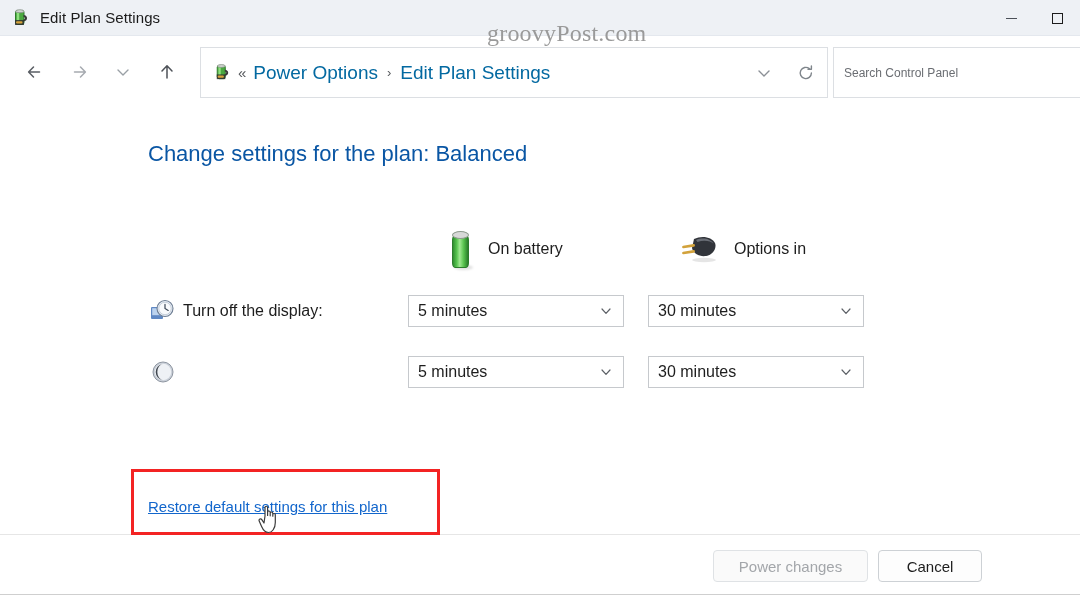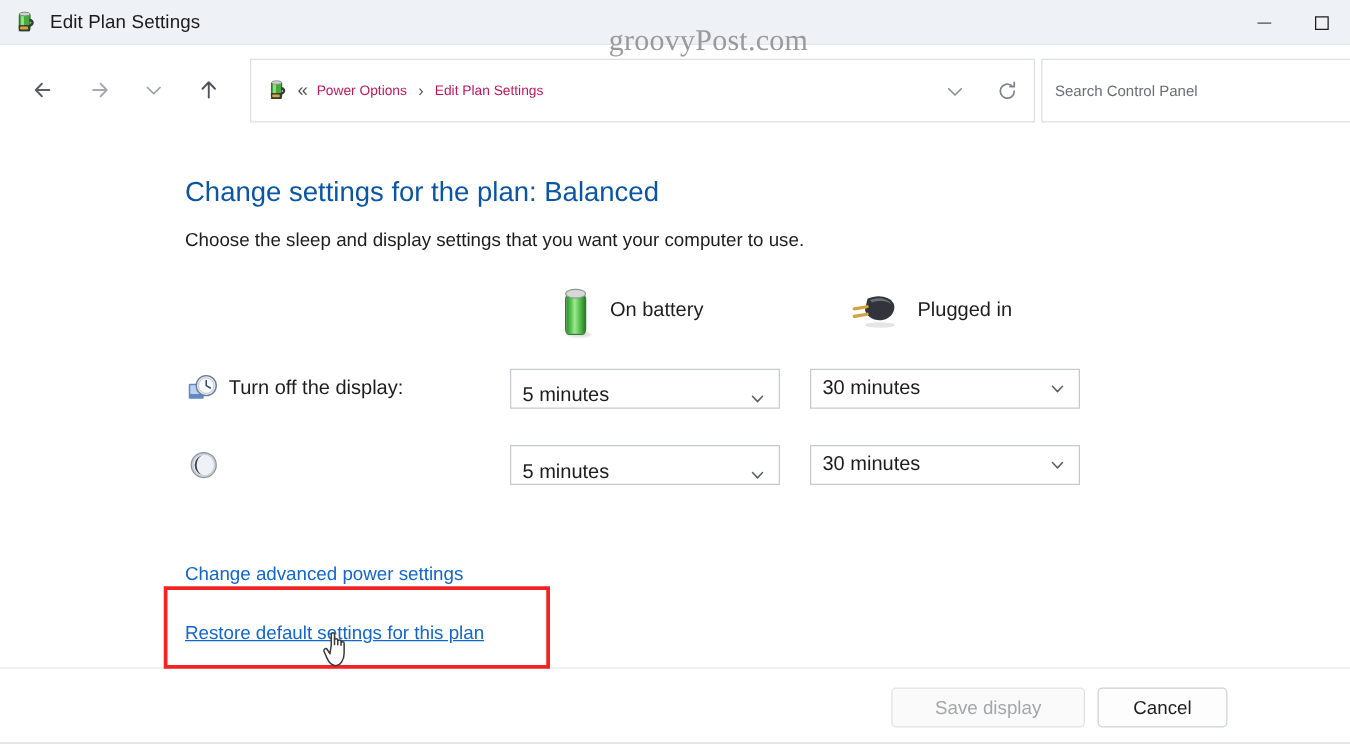--- a/index.html
+++ b/index.html
@@ -108,22 +108,22 @@
     margin-left: 11px;
     position: relative;
     flex: none;
   }
   .addr-sep {
     font-size: 15px;
     color: #55585c;
     margin: 0 7px;
   }
   .addr-crumb {
-    font-size: 11px;
-    color: #be185d;
+    font-size: 19px;
+    color: #0369a1;
     white-space: nowrap;
   }
   .addr-chevron-sep {
     font-size: 13px;
     color: #55585c;
     margin: 0 9px;
   }
   .addr-right {
     margin-left: auto;
     display: flex;
@@ -272,21 +272,21 @@
   .combo {
     position: absolute;
     height: 32px;
     border: 1px solid #c6c9cd;
     background: #ffffff;
     box-sizing: border-box;
     display: flex;
     align-items: center;
     justify-content: space-between;
   }
-  .combo.c1 { left: 408px; width: 216px; align-items: flex-end; }
+  .combo.c1 { left: 408px; width: 216px; }
   .combo.c2 { left: 648px; width: 216px; }
   .combo-val {
     font-size: 16px;
     color: #1d1d1d;
     margin-left: 9px;
     white-space: nowrap;
   }
   .combo-arrow {
     margin-right: 10px;
     display: flex;
@@ -447,42 +447,41 @@
   </div>
 </div>
 
 <div class="searchbox">
   <input type="text" placeholder="Search Control Panel" style="">
 </div>
 
 <div class="content">
 
   <div class="page-heading">Change settings for the plan: Balanced</div>
-  <div class="page-sub">Choose the sleep and display settings that you want your computer to use.</div>
 
   <div class="col-headers">
     <div class="col-head battery">
       <div class="battery-ico">
         <div class="battery-shadow"></div>
         <div class="battery-body"></div>
         <div class="battery-top"></div>
       </div>
       <span class="col-head-label">On battery</span>
     </div>
     <div class="col-head plugged">
       <div class="plug-ico">
         <svg width="42" height="36" viewBox="0 0 42 36">
           <path d="M16 8 C24 4 34 6 37 12 C39 17 35 24 28 25 C21 26 15 22 14 17 Z" fill="#31343a"></path>
           <path d="M18 9 C25 6 33 8 35.5 12.8 C33 10 26 8.6 19.5 11 Z" fill="#6a6e76"></path>
           <rect x="4" y="14" width="13" height="2.6" rx="1.3" fill="#d2a23b" transform="rotate(-9 10 15)"></rect>
           <rect x="4" y="20" width="13" height="2.6" rx="1.3" fill="#d2a23b" transform="rotate(-9 10 21)"></rect>
           <ellipse cx="26" cy="29" rx="12" ry="2.2" fill="rgba(0,0,0,0.10)"></ellipse>
         </svg>
       </div>
-      <span class="col-head-label">Plugged in</span>
+      <span class="col-head-label">Options in</span>
     </div>
   </div>
 
   <div class="row r1">
     <div class="row-icon">
       <svg width="26" height="26" viewBox="0 0 26 26">
         <rect x="1" y="9" width="12" height="12" rx="1" fill="#5f88c4"></rect>
         <rect x="2.2" y="10.2" width="9.6" height="7" fill="#bcd3ef"></rect>
         <circle cx="15" cy="10.5" r="8" fill="#e8eef6" stroke="#6d7d92" stroke-width="1.1"></circle>
         <circle cx="15" cy="10.5" r="6.2" fill="#f8fafc" stroke="#aab7c6" stroke-width="0.6"></circle>
@@ -528,30 +527,29 @@
     <div class="combo c2">
       <span class="combo-val">30 minutes</span>
       <span class="combo-arrow">
         <svg width="14" height="14" viewBox="0 0 14 14">
           <path d="M3 5 L7 9.3 L11 5" fill="none" stroke="#5c6066" stroke-width="1.2" stroke-linecap="round" stroke-linejoin="round"></path>
         </svg>
       </span>
     </div>
   </div>
 
-  <a class="link link-advanced">Change advanced power settings</a>
   <a class="link link-restore">Restore default settings for this plan</a>
 </div>
 
 <div class="redbox"></div>
 
 <div class="cursor-hand">
   <svg width="30" height="38" viewBox="0 0 30 38">
     <path d="M10 16 L10 7.5 C10 5.8 12.6 5.8 12.6 7.5 L12.6 15.5 L12.6 12.2 C12.6 10.6 15.2 10.6 15.2 12.2 L15.2 15.8 L15.2 13.2 C15.2 11.6 17.8 11.6 17.8 13.2 L17.8 16.2 L17.8 14.6 C17.8 13.1 20.3 13.1 20.3 14.6 L20.3 22.5 C20.3 28.5 17 32.5 13.6 32.5 C10 32.5 8.2 30.2 6.6 26.5 L4.2 21 C3.5 19.3 5.8 18 6.8 19.6 L9 23 Z" fill="#ffffff" stroke="#3b3b3b" stroke-width="1.2" stroke-linejoin="round"></path>
   </svg>
 </div>
 
 <div class="footer-sep"></div>
 <div class="footer">
-  <div class="btn btn-save">Save display</div>
+  <div class="btn btn-save">Power changes</div>
   <div class="btn btn-cancel">Cancel</div>
 </div>
 <div class="bottom-edge"></div>
 
 </body></html>

